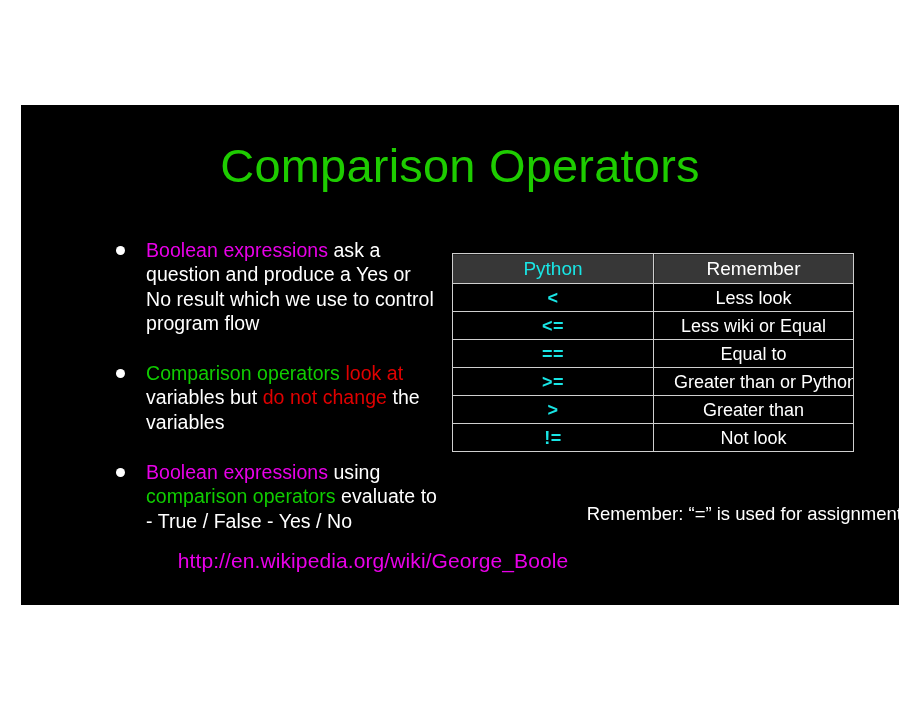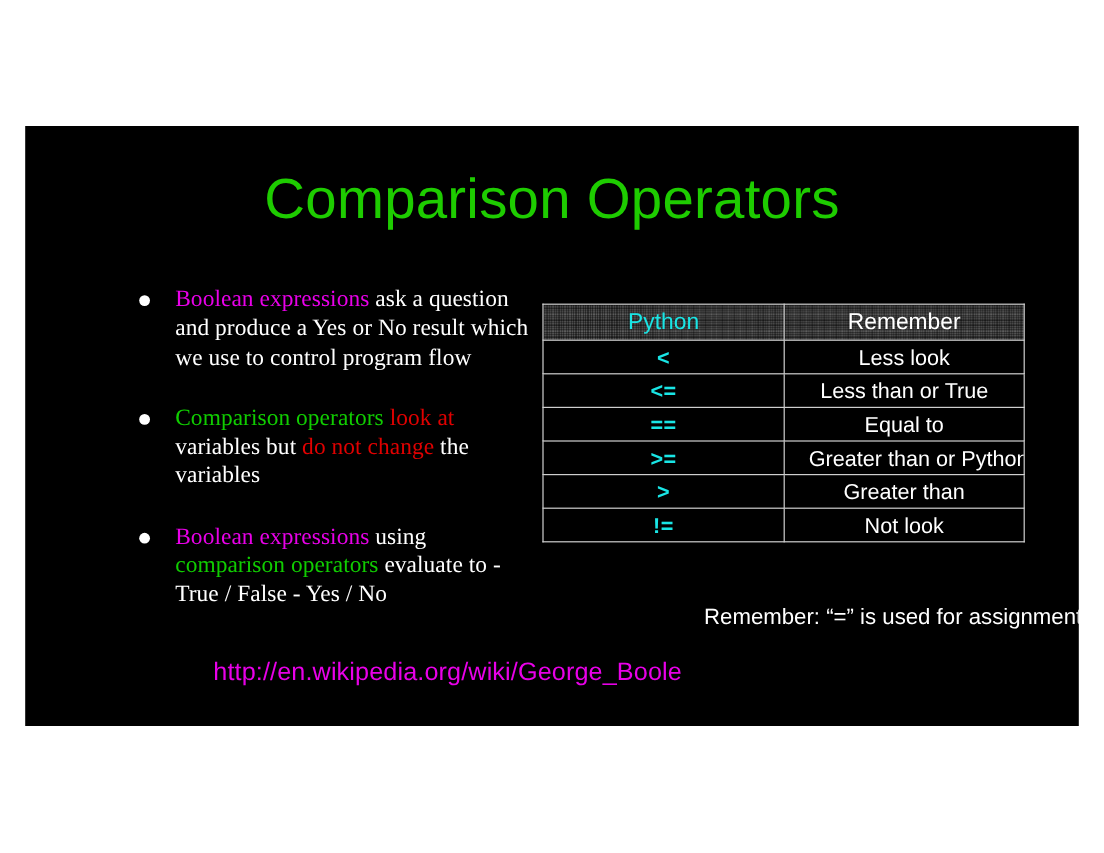--- a/index.html
+++ b/index.html
@@ -58,21 +58,20 @@
     width: 9px;
     height: 9px;
     border-radius: 50%;
     background: #ffffff;
   }
   .bullet-text {
     color: #ffffff;
     font-size: 19.5px;
     line-height: 24.3px;
     letter-spacing: 0.05px;
-    font-family: Liberation Serif, serif;
   }
 
   
   #url {
     position: absolute;
     left: 0;
     top: 444px;
     width: 704px;
     text-align: center;
     color: #e800e8;
@@ -161,21 +160,21 @@
       <tr class="head">
         <td class="py">Python</td>
         <td class="mn">Remember</td>
       </tr>
     <tr>
           <td class="op">&lt;</td>
           <td>Less look</td>
         </tr>
         <tr>
           <td class="op">&lt;=</td>
-          <td>Less than or True</td>
+          <td>Less wiki or Equal</td>
         </tr>
         <tr>
           <td class="op">==</td>
           <td>Equal to</td>
         </tr>
         <tr>
           <td class="op">&gt;=</td>
           <td>Greater than or Python</td>
         </tr>
         <tr>

